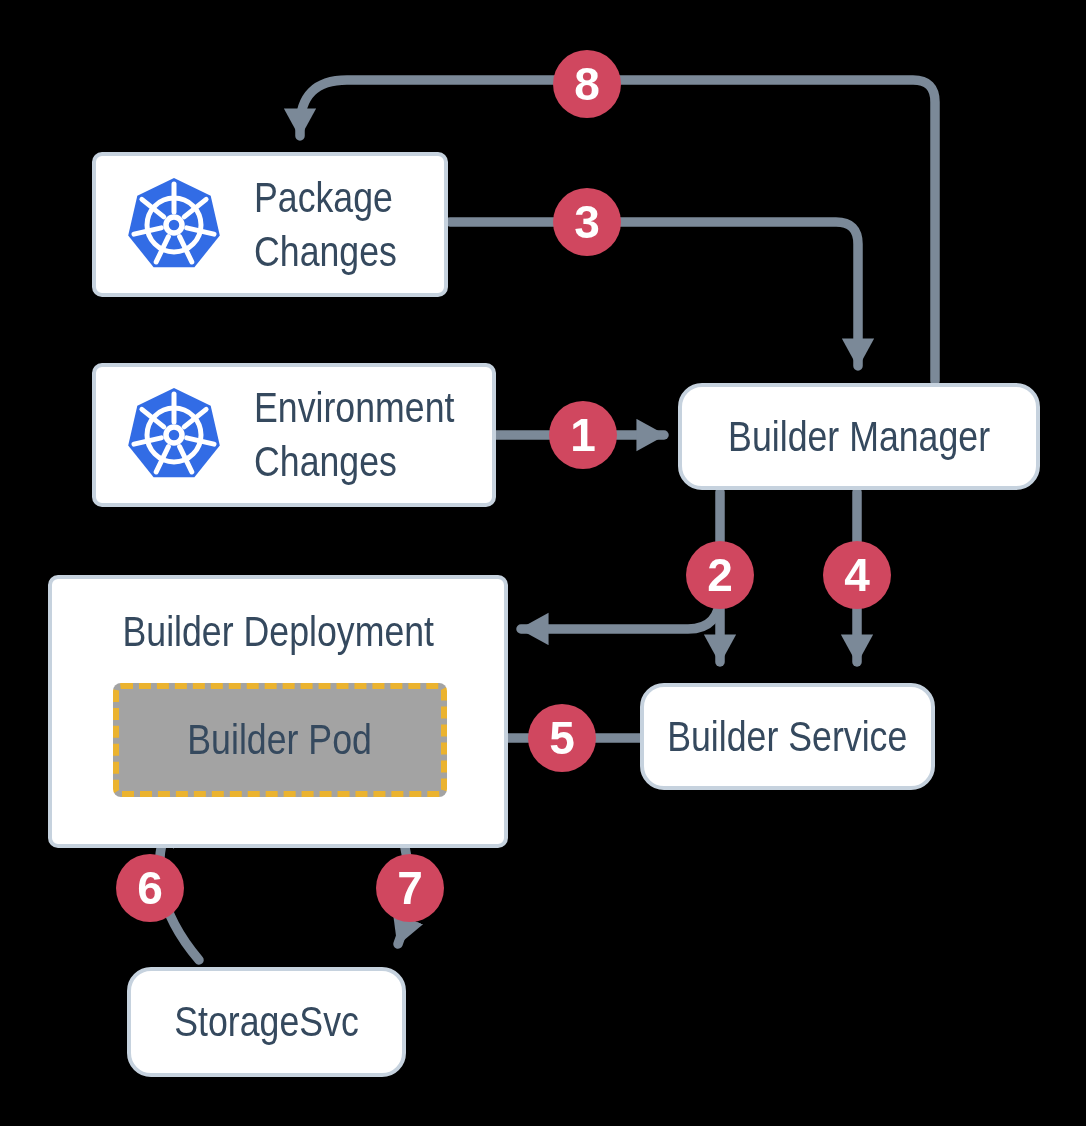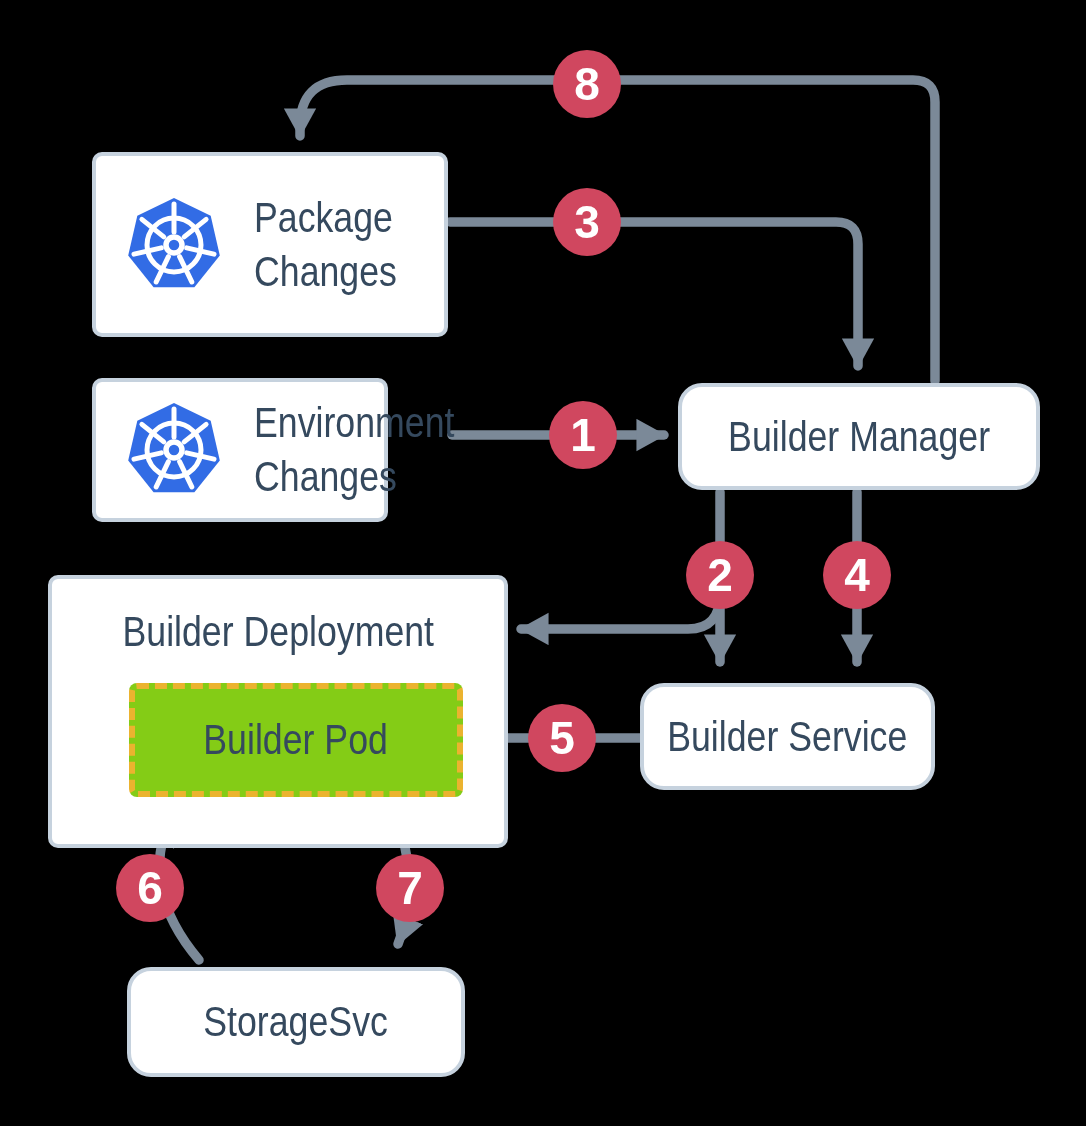--- a/index.html
+++ b/index.html
@@ -10,22 +10,22 @@
         box-sizing:border-box;color:#35495E;}
   .row{display:flex;align-items:center;padding-left:28px;gap:30px;}
   .single{display:flex;align-items:center;justify-content:center;border-radius:24px;}
   .lbl{display:inline-block;font-size:42px;line-height:54px;white-space:nowrap;
        transform:scaleX(0.85);transform-origin:left center;color:#35495E;}
   .lbl.c{transform-origin:center center;}
   .text2{display:flex;flex-direction:column;}
   .k8s{width:100px;height:100px;flex:0 0 auto;}
   .dep-label{position:absolute;top:26px;left:0;right:0;text-align:center;}
   .pod{position:absolute;left:61px;top:104px;width:334px;height:114px;
-       background:#84cc16;border:6px dashed #EBB32F;border-radius:8px;
-       box-sizing:border-box;display:flex;align-items:center;justify-content:center;margin-left:16px;}
+       background:#a3a3a3;border:6px dashed #EBB32F;border-radius:8px;
+       box-sizing:border-box;display:flex;align-items:center;justify-content:center;}
   .badge{position:absolute;width:68px;height:68px;border-radius:50%;background:#D0475F;
          color:#FFFFFF;display:flex;align-items:center;justify-content:center;
          font-size:46px;font-weight:bold;line-height:1;}
 </style>
 </head>
 <body>
 
 <div class="canvas">
 
   <svg class="arrows" viewBox="0 0 1086 1126" xmlns="http://www.w3.org/2000/svg">
@@ -40,42 +40,42 @@
       <path d="M452 435 L664 435" marker-end="url(#ah)"></path>
       <path d="M720 492 L720 662" marker-end="url(#ah)"></path>
       <path d="M720 594 Q720 629 688 629 L521 629" marker-end="url(#ah)"></path>
       <path d="M857 492 L857 662" marker-end="url(#ah)"></path>
       <path d="M675 738 L461 738" marker-end="url(#ah)"></path>
       <path d="M199 960 Q138 888 171 817" marker-end="url(#ah)"></path>
       <path d="M389 800 Q424 877 398 944" marker-end="url(#ah)"></path>
     </g>
   </svg>
 
-  <div class="node row" style="left:92px;top:152px;width:356px;height:185px;">
+  <div class="node row" style="left:92px;top:152px;width:356px;height:145px;">
     <svg class="k8s" viewBox="0 0 100 100">
       <polygon points="50,3 86.7,20.7 95.8,60.5 70.4,92.3 29.6,92.3 4.2,60.5 13.3,20.7" fill="#326CE5"></polygon>
       <g stroke="#FFFFFF" stroke-width="5" stroke-linecap="round" fill="none">
         <circle cx="50" cy="50" r="27"></circle>
         <circle cx="50" cy="50" r="8" stroke-width="5.5"></circle>
         <line x1="50" y1="37" x2="50" y2="9"></line>
         <line x1="60.2" y1="41.9" x2="82.1" y2="24.4"></line>
         <line x1="62.7" y1="52.9" x2="90" y2="59.1"></line>
         <line x1="55.6" y1="61.7" x2="67.8" y2="86.9"></line>
         <line x1="44.4" y1="61.7" x2="32.2" y2="86.9"></line>
         <line x1="37.3" y1="52.9" x2="10" y2="59.1"></line>
         <line x1="39.8" y1="41.9" x2="17.9" y2="24.4"></line>
       </g>
     </svg>
     <div class="text2">
       <span class="lbl">Package</span>
       <span class="lbl">Changes</span>
     </div>
   </div>
 
-  <div class="node row" style="left:92px;top:378px;width:296px;height:144px;">
+  <div class="node row" style="left:92px;top:363px;width:404px;height:144px;">
     <svg class="k8s" viewBox="0 0 100 100">
       <polygon points="50,3 86.7,20.7 95.8,60.5 70.4,92.3 29.6,92.3 4.2,60.5 13.3,20.7" fill="#326CE5"></polygon>
       <g stroke="#FFFFFF" stroke-width="5" stroke-linecap="round" fill="none">
         <circle cx="50" cy="50" r="27"></circle>
         <circle cx="50" cy="50" r="8" stroke-width="5.5"></circle>
         <line x1="50" y1="37" x2="50" y2="9"></line>
         <line x1="60.2" y1="41.9" x2="82.1" y2="24.4"></line>
         <line x1="62.7" y1="52.9" x2="90" y2="59.1"></line>
         <line x1="55.6" y1="61.7" x2="67.8" y2="86.9"></line>
         <line x1="44.4" y1="61.7" x2="32.2" y2="86.9"></line>
@@ -99,21 +99,21 @@
     </div>
     <div class="pod">
       <span class="lbl c">Builder Pod</span>
     </div>
   </div>
 
   <div class="node single" style="left:640px;top:683px;width:295px;height:107px;">
     <span class="lbl c">Builder Service</span>
   </div>
 
-  <div class="node single" style="left:127px;top:967px;width:338px;height:110px;">
+  <div class="node single" style="left:127px;top:967px;width:279px;height:110px;">
     <span class="lbl c">StorageSvc</span>
   </div>
 
   <div class="badge" style="left:549px;top:401px;">1</div>
   <div class="badge" style="left:686px;top:541px;">2</div>
   <div class="badge" style="left:553px;top:188px;">3</div>
   <div class="badge" style="left:823px;top:541px;">4</div>
   <div class="badge" style="left:528px;top:704px;">5</div>
   <div class="badge" style="left:116px;top:854px;">6</div>
   <div class="badge" style="left:376px;top:854px;">7</div>

